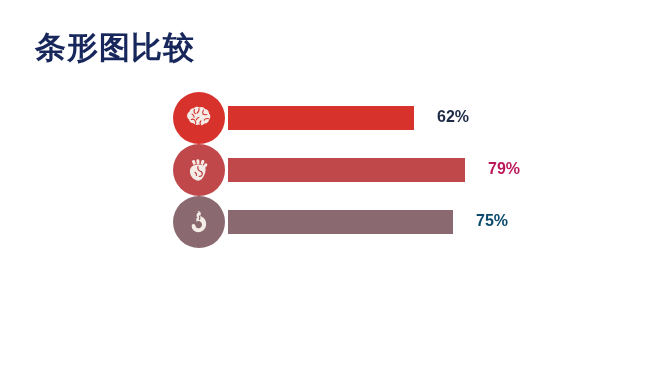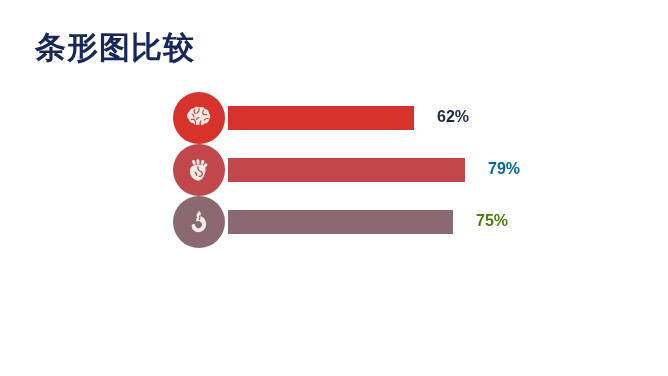--- a/index.html
+++ b/index.html
@@ -109,32 +109,32 @@
           <path fill="#f4ece6" d="M10.8 7.2c0.9-0.6 1.9-0.2 2.2 0.8l0.8 3.1 -2.2 0.9 -1.4-2.7c-0.4-0.8-0.2-1.6 0.6-2.1z"></path>
           <path fill="#f4ece6" d="M15.6 6.3c1 -0.2 1.8 0.5 1.8 1.5l0 3.2 -2.4 0.3 -0.6-3c-0.2-1 0.3-1.8 1.2-2z"></path>
           <path fill="#f4ece6" d="M21.2 7c1 0.3 1.4 1.3 1 2.2l-1.3 2.8 -2.2-0.8 0.6-3.1c0.2-0.9 1-1.4 1.9-1.1z"></path>
           <path fill="#f4ece6" d="M24.7 10.6c0.8 0.6 0.9 1.6 0.2 2.3l-2.1 2.2 -1.7-1.5 1.5-2.6c0.5-0.8 1.4-1 2.1-0.4z"></path>
           <path fill="none" stroke="#c0474a" stroke-width="1.3" stroke-linecap="round" d="M15.9 13.6c-0.3 2.4 0.6 4 2.6 4.8 1.4 0.5 2 1.6 1.7 3 -0.3 1.4-1.4 2.2-2.9 2M13.1 19.4c1.1 0.6 1.6 1.6 1.4 2.9"></path>
         </svg>
       </div>
       <div class="bar-track">
         <div class="bar-fill" style="width: 237px; background: rgb(192, 71, 74);"></div>
       </div>
-      <div class="bar-value" style="left: 448px; color: #0369a1;">79%</div>
+      <div class="bar-value" style="left: 448px; color: #be185d;">79%</div>
     </div>
 
     <div class="chart-row">
       <div class="icon-badge" style="background: rgb(138, 106, 112);">
         <svg width="34" height="34" viewBox="0 0 34 34" aria-hidden="true">
           <path fill="#f4ece6" d="M15.4 6.4c1.5-0.6 2.9 0.1 3.3 1.6 0.3 1.2 0 2.2-0.8 3.1 2.8 0.6 4.9 2.5 5.8 5.2 1 3.1 0.4 6.2-1.8 8.5 -2.4 2.6-6.2 3.2-9.1 1.5 -2-1.2-3-3-3.1-5.3 -0.1-1.2 0.7-2.1 1.8-2.1 1.1 0 1.9 0.8 2 1.9 0.1 1.1 0.6 1.8 1.5 2.2 1.5 0.7 3.1 0.3 4.1-0.9 1.1-1.3 1.2-3 0.3-4.4 -0.9-1.4-2.5-2-4.1-1.5 -0.3 0.1-0.6 0.2-0.9 0.4l-0.2-3.3c0.5-0.2 1-0.3 1.6-0.4 -0.9-0.7-1.3-1.6-1.2-2.7 0.1-1.5 0.9-2.5 2.3-2.9z"></path>
           <path fill="none" stroke="#8a6a70" stroke-width="1.2" stroke-linecap="round" d="M17.4 11.1c0.6 1.2 0.6 2.3 0 3.4"></path>
         </svg>
       </div>
       <div class="bar-track">
         <div class="bar-fill" style="width: 225px; background: rgb(138, 106, 112);"></div>
       </div>
-      <div class="bar-value" style="left: 436px; color: #4d7c0f;">75%</div>
+      <div class="bar-value" style="left: 436px; color: #0c4a6e;">75%</div>
     </div>
 
 
 
   </div>
 </div>
 
 </body></html>

